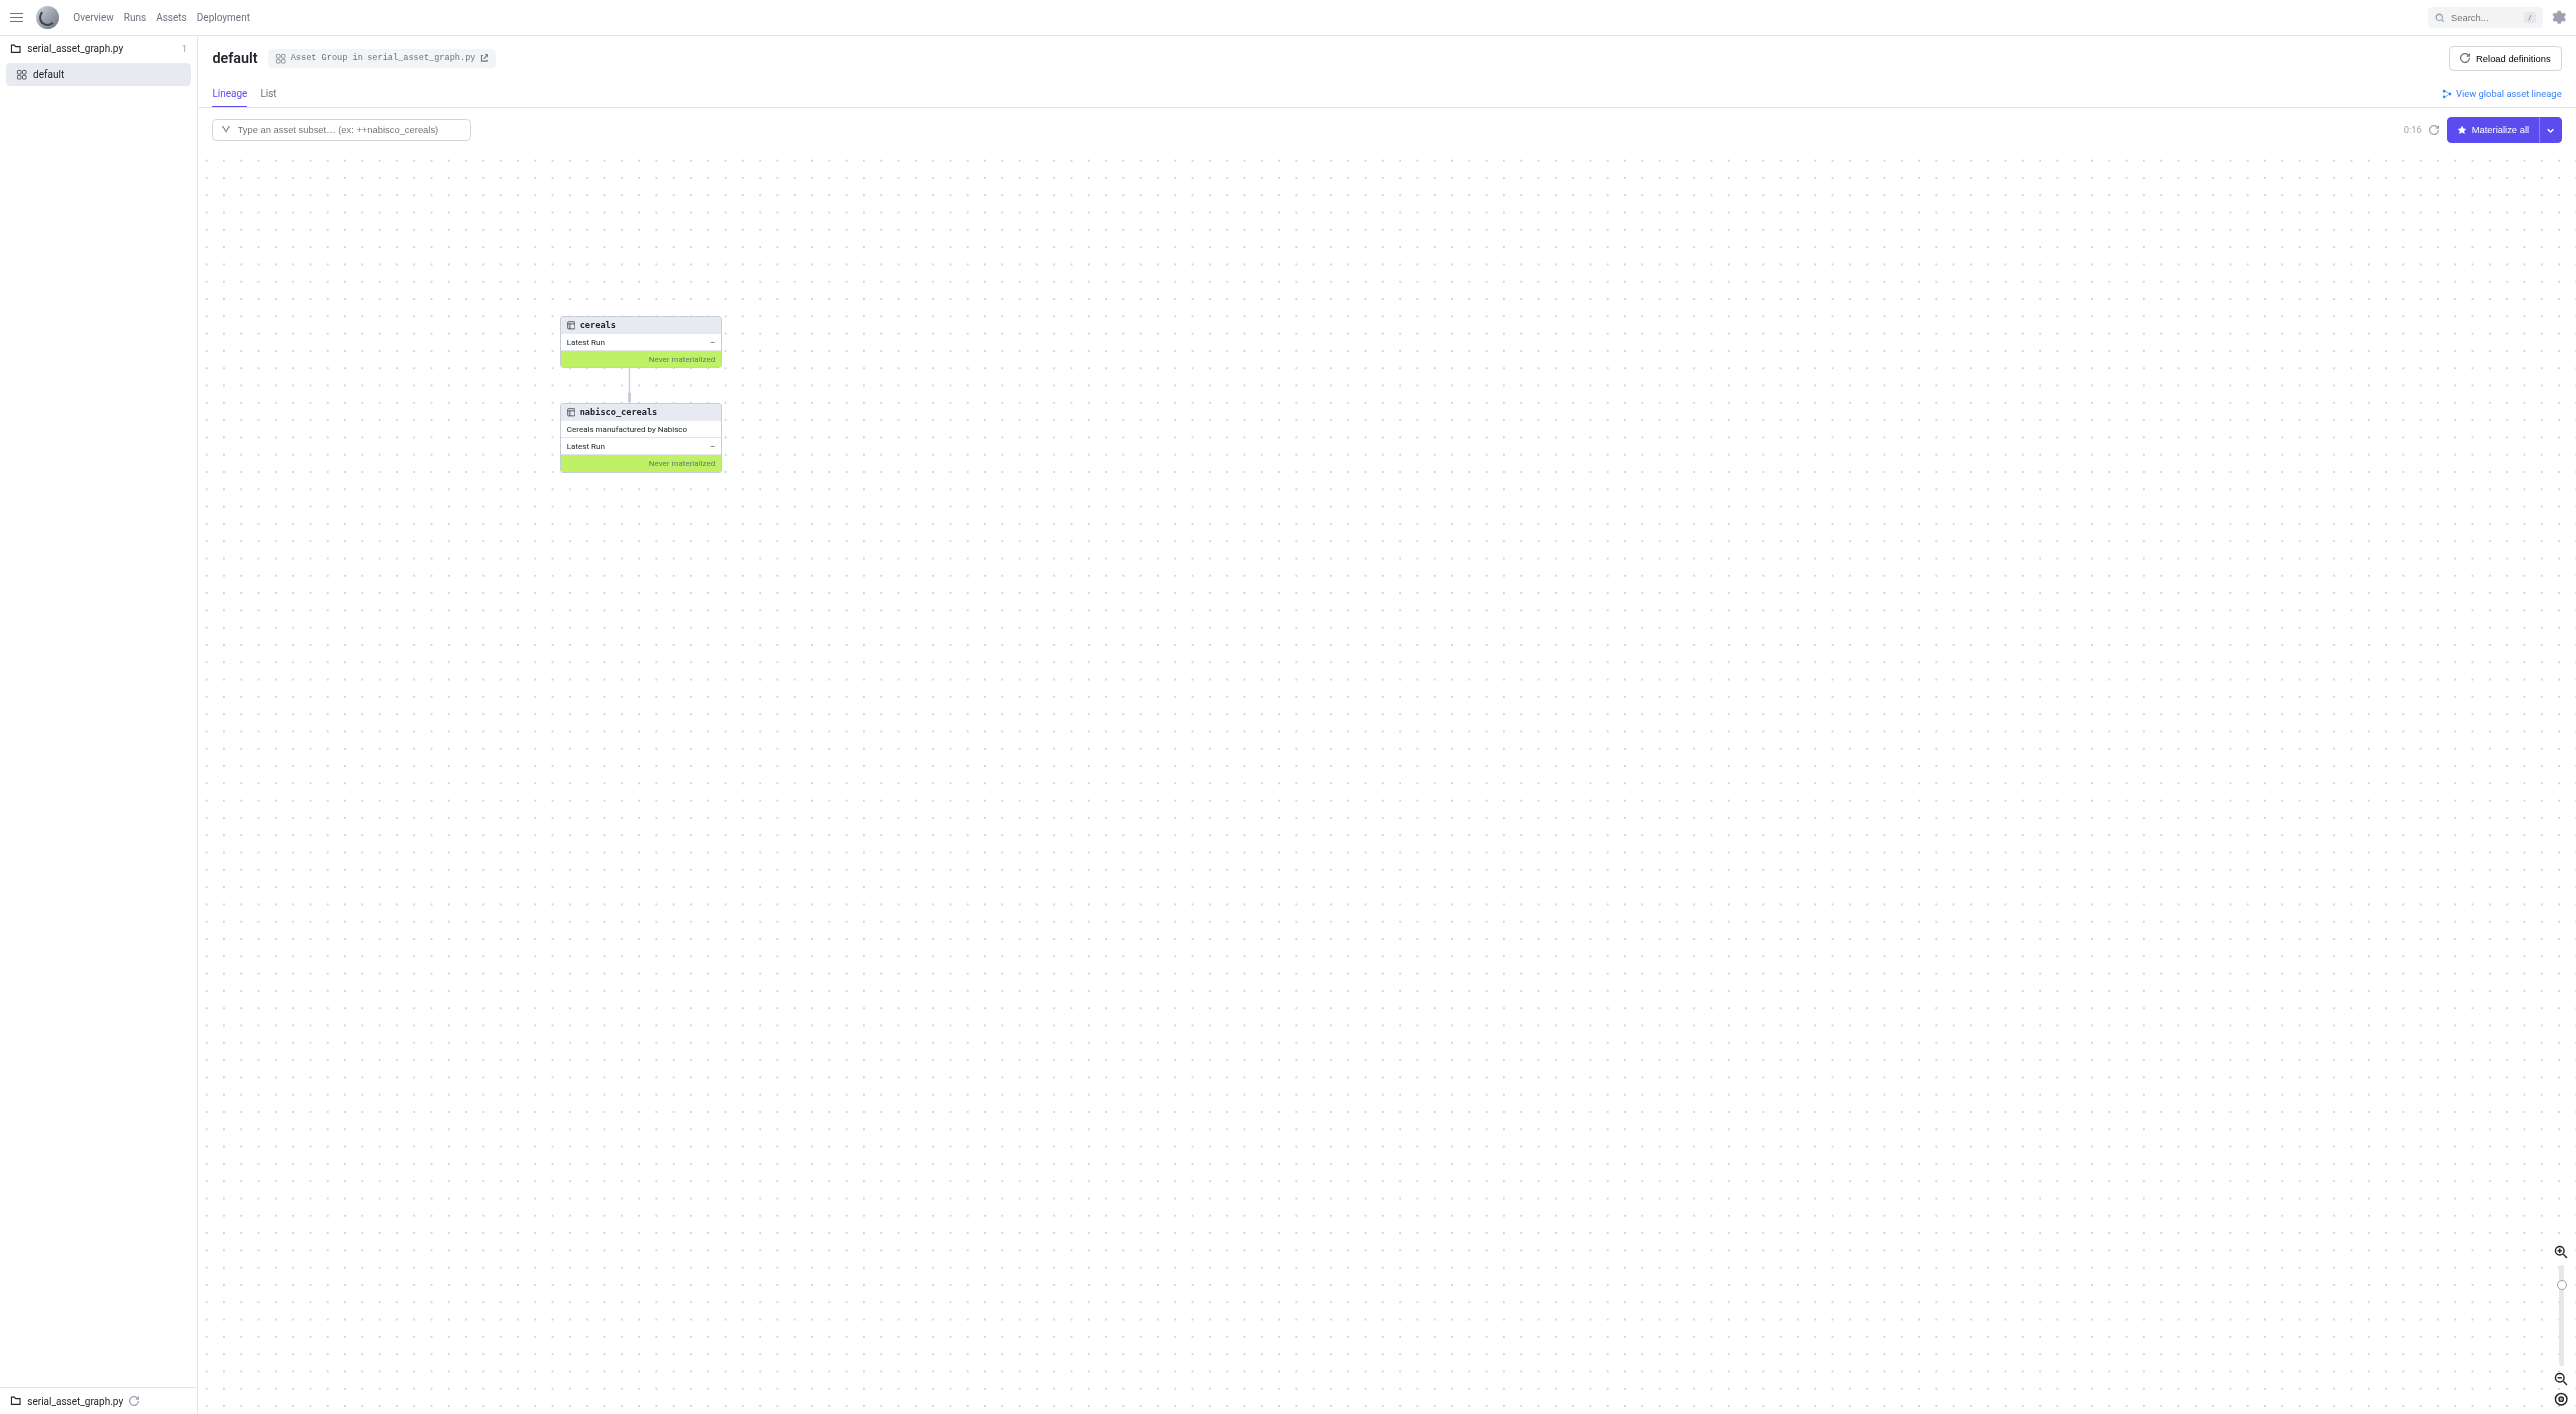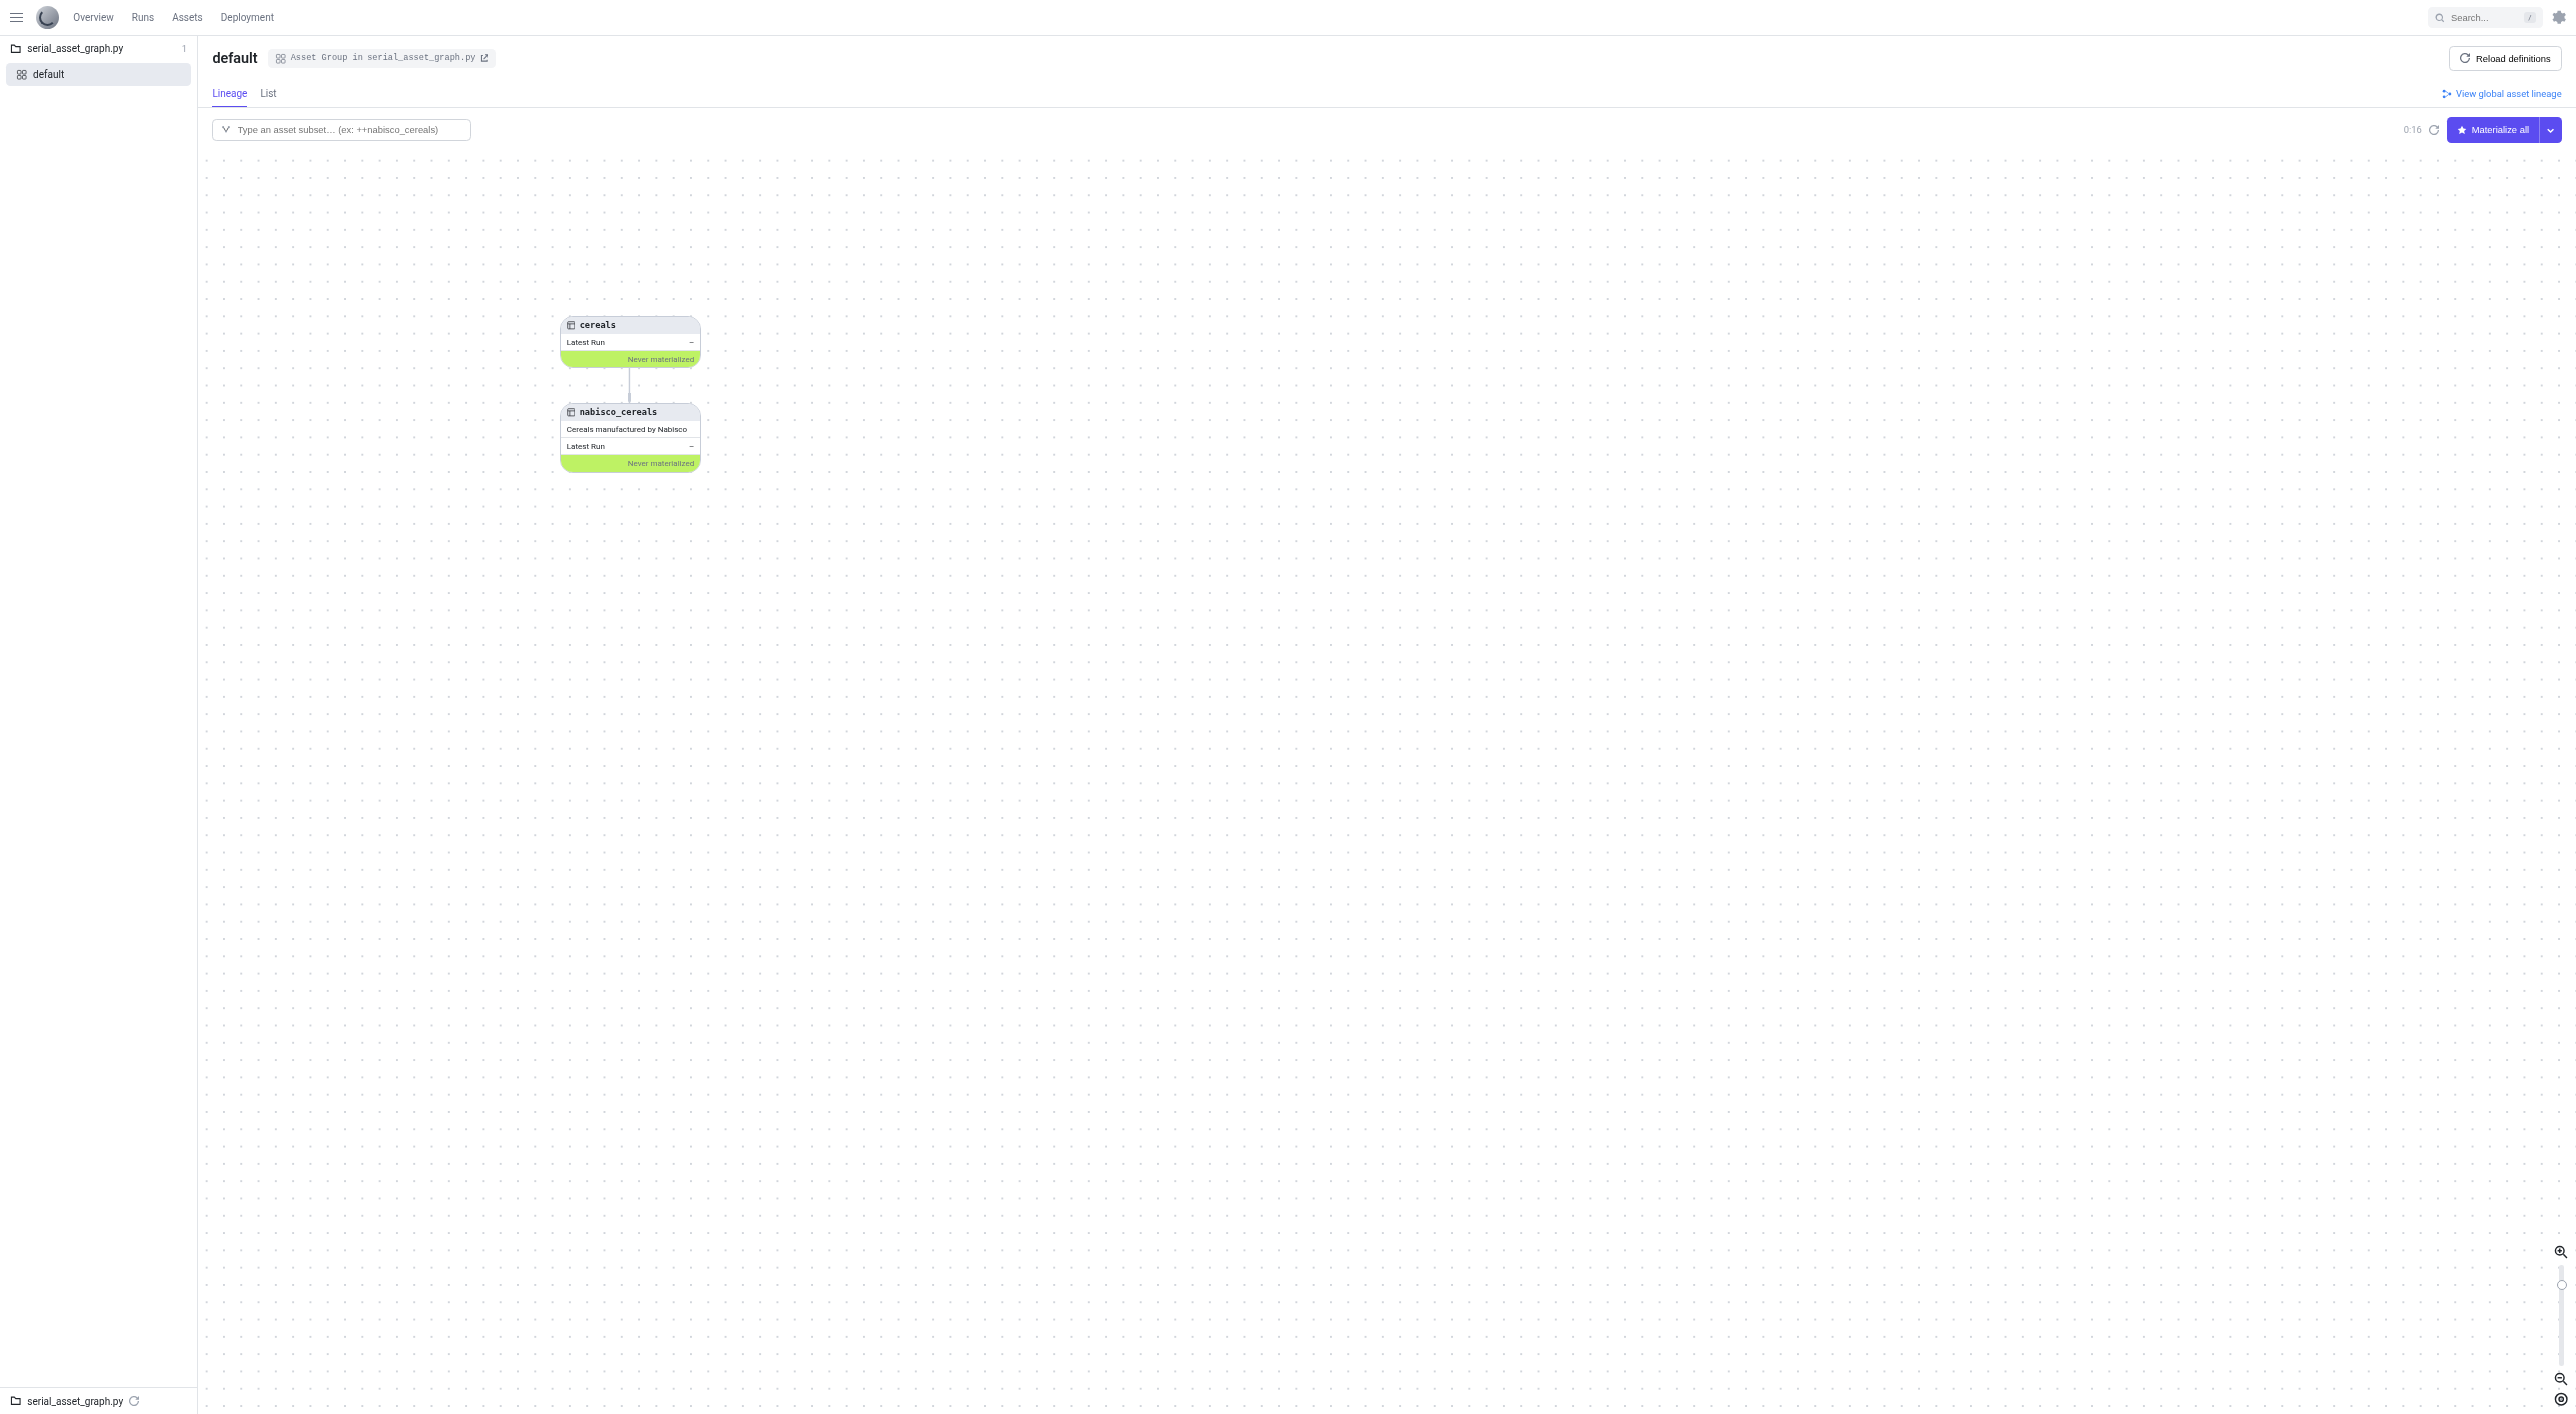--- a/index.html
+++ b/index.html
@@ -3,21 +3,21 @@
   <meta charset="utf-8">
   <style>
     * { margin: 0; padding: 0; box-sizing: border-box; }
     body { font-family: -apple-system, BlinkMacSystemFont, "Segoe UI", Roboto, sans-serif; font-size: 10px; color: #21252a; background: #fff; overflow: hidden; }
     
     .header { height: 36px; background: #fff; border-bottom: 0.7px solid #e1e4e8; display: flex; align-items: center; padding: 0 10px; gap: 8.6px; }
     .menu-btn { width: 17.3px; height: 17.3px; display: flex; flex-direction: column; justify-content: center; gap: 2.9px; cursor: pointer; }
     .menu-btn span { height: 1.4px; background: #6b7280; width: 13px; }
     .logo { width: 23px; height: 23px; border-radius: 50%; background: linear-gradient(135deg, #d1d5db 0%, #6b7280 100%); margin-right: 5.8px; position: relative; }
     .logo::after { content: ''; position: absolute; inset: 2.9px; border-radius: 50%; border: 2.2px solid #374151; border-top-color: transparent; border-right-color: transparent; }
-    .nav { display: flex; gap: 18px; }
+    .nav { display: flex; gap: 10px; }
     .nav a { color: #6b7280; text-decoration: none; font-size: 10px; }
     .header-right { margin-left: auto; display: flex; align-items: center; gap: 8.6px; }
     .search-box { display: flex; align-items: center; background: #f3f4f6; border-radius: 4.3px; padding: 4.3px 7.2px; gap: 5.8px; width: 115px; }
     .search-box svg { width: 10px; height: 10px; fill: #9ca3af; }
     .search-box input { border: none; background: transparent; outline: none; font-size: 9.4px; flex: 1; min-width: 0; }
     .kbd { background: #e5e7eb; border-radius: 2.9px; padding: 1.4px 4.3px; font-size: 8px; color: #6b7280; }
     .gear-btn { width: 14.4px; height: 14.4px; cursor: pointer; fill: #9ca3af; }
 
     .main { display: flex; height: calc(100vh - 36px); }
     
@@ -54,21 +54,21 @@
     .filter-box input { border: none; outline: none; flex: 1; font-size: 9.4px; }
     .timestamp { margin-left: auto; color: #9ca3af; font-size: 9.4px; display: flex; align-items: center; gap: 7px; }
     .materialize-group { display: flex; }
     .materialize-btn { background: #5b4cf0; color: #fff; border: none; padding: 5.8px 10px; border-radius: 4.3px 0 0 4.3px; display: flex; align-items: center; gap: 4.3px; cursor: pointer; font-size: 9.4px; }
     .materialize-btn svg { width: 10px; height: 10px; fill: #fff; }
     .materialize-dropdown { background: #5b4cf0; color: #fff; border: none; border-left: 0.7px solid rgba(255,255,255,0.3); padding: 5.8px 7.2px; border-radius: 0 4.3px 4.3px 0; cursor: pointer; }
     .materialize-dropdown svg { width: 7.2px; height: 7.2px; fill: #fff; }
 
     .canvas { flex: 1; position: relative; background-image: radial-gradient(#d1d5db 0.7px, transparent 0.7px); background-size: 17.3px 17.3px; overflow: hidden; }
     
-    .node { position: absolute; width: 141px; background: #fff; border: 1.4px solid #c7cdd8; border-radius: 13px; overflow: hidden; cursor: pointer; }
+    .node { position: absolute; width: 162px; background: #fff; border: 1.4px solid #c7cdd8; border-radius: 3px; overflow: hidden; cursor: pointer; }
     .node-header { background: #e7eaf0; padding: 3.6px 5.8px; display: flex; align-items: center; gap: 4.3px; font-family: monospace; font-size: 8.6px; font-weight: 600; }
     .node-header svg { width: 8.6px; height: 8.6px; fill: #6b7280; }
     .node-desc { padding: 3.6px 5.8px; font-size: 8px; border-bottom: 0.7px solid #e1e4e8; }
     .node-row { padding: 3.6px 5.8px; display: flex; justify-content: space-between; font-size: 8px; border-bottom: 0.7px solid #e1e4e8; }
     .node-row:last-child { border-bottom: none; }
     .node-status { background: #bef264; padding: 3.6px 5.8px; font-size: 8px; color: #6b7280; text-align: right; }
 
     .edge { position: absolute; pointer-events: none; }
 
     .zoom-controls { position: absolute; right: 7.2px; bottom: 7.2px; display: flex; flex-direction: column; align-items: center; gap: 5.8px; }

